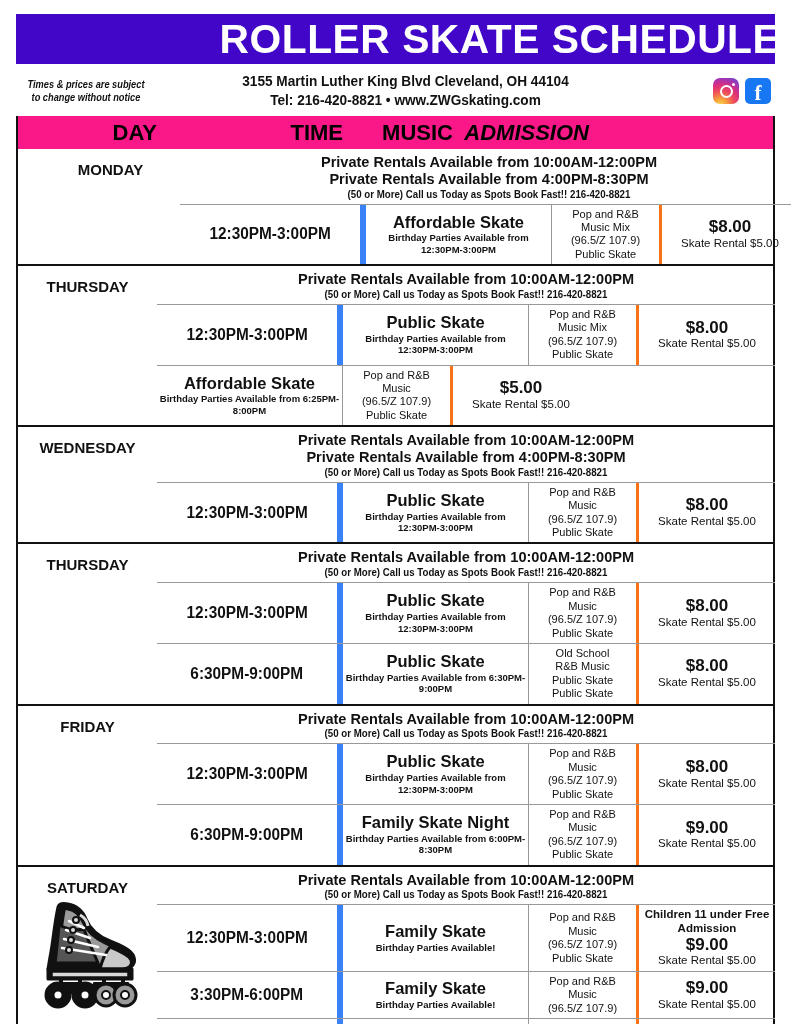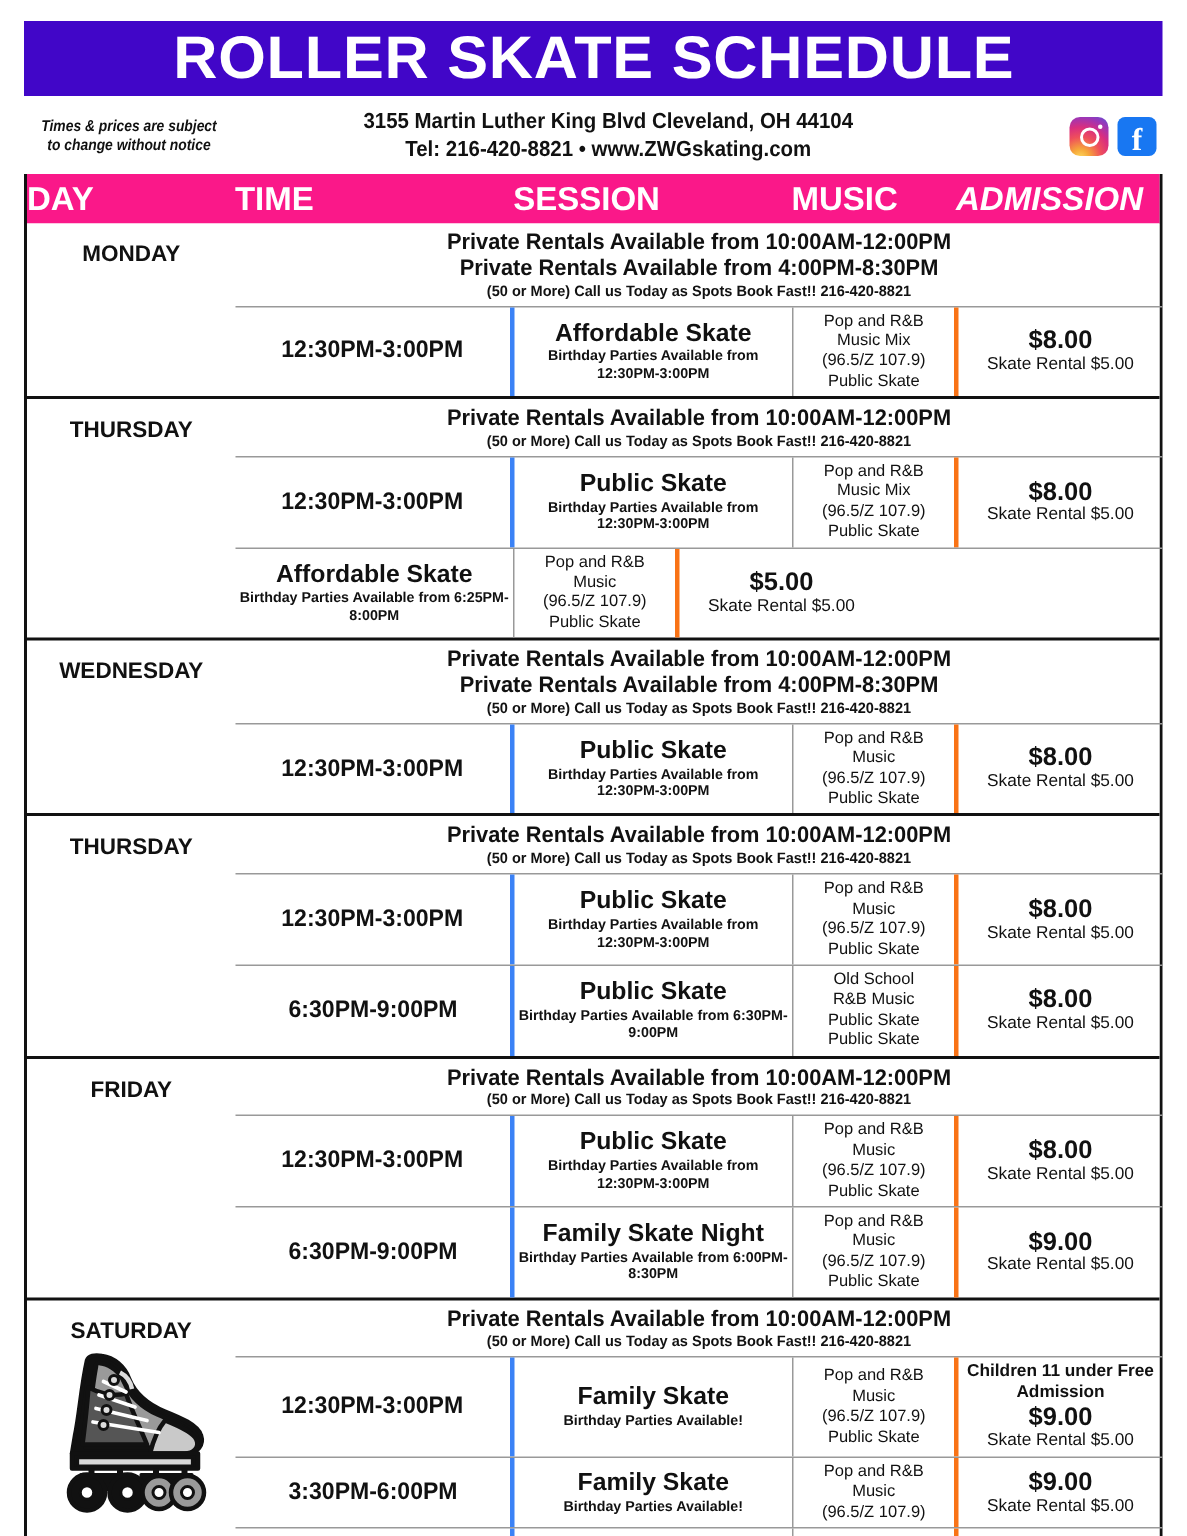--- a/index.html
+++ b/index.html
@@ -19,21 +19,21 @@
     padding: 0 16px;
   }
 
   
   .title-bar {
     margin-top: 14px;
     height: 50px;
     background: #4106c8;
     display: flex;
     align-items: center;
-    justify-content: center;
+    justify-content: flex-end;
   }
   .title-bar h1 {
     color: #ffffff;
     font-size: 40px;
     font-weight: bold;
     letter-spacing: 0.5px;
     line-height: 1;
     transform: scaleX(1.02);
     white-space: nowrap;
   }
@@ -110,40 +110,40 @@
     border: 2.5px solid #111;
     border-top: none;
   }
   .col-head {
     display: flex;
     background: #fa1889;
     height: 33px;
     align-items: center;
   }
   .col-head span {
-    color: #ffffff;
+    color: #000000;
     font-size: 22px;
     font-weight: bold;
-    text-align: left;
+    text-align: right;
     line-height: 1;
     transform: scaleX(1.0);
     white-space: nowrap;
   }
   .c-day  { width: 139px; }
   .c-time { width: 186px; }
   .c-sess { width: 186px; }
   .c-mus  { width: 110px; }
   .c-adm  { width: 136px; font-style: italic; }
 
   .day-block {
     display: flex;
     border-top: 2.5px solid #111;
     background: #fff;
   }
-  .day-block:first-of-type { border-top: none; }
+  .day-block:first-of-type { border-top: none; padding-left: 23px; }
 
   .day-name {
     width: 139px;
     flex: 0 0 139px;
     font-size: 15px;
     font-weight: bold;
     text-align: center;
     padding-top: 12px;
     color: #111;
     position: relative;
@@ -176,21 +176,21 @@
     min-height: 47px;
   }
   .sess-row .cell {
     display: flex;
     flex-direction: column;
     justify-content: center;
     align-items: center;
     text-align: center;
     padding: 3px 2px;
   }
-  .cell-time { width: 186px; flex: 0 0 186px; border-right: 3px solid #3b82f6; }
+  .cell-time { width: 186px; flex: 0 0 186px; border-right: 6px solid #3b82f6; }
   .cell-sess { width: 186px; flex: 0 0 186px; border-right: 1px solid #999; }
   .cell-mus  { width: 110px; flex: 0 0 110px; border-right: 3px solid #f97316; }
   .cell-adm  { width: 136px; flex: 0 0 136px; }
 
   .time-txt {
     font-size: 16px; font-weight: bold; color: #111; white-space: nowrap;
     transform: scaleX(0.96);
   }
   .sess-title { font-size: 16.5px; font-weight: bold; color: #111; line-height: 1.08; }
   .sess-sub   { font-size: 9.5px; font-weight: bold; color: #111; line-height: 1.2; margin-top: 1px; }
@@ -231,21 +231,20 @@
       </div>
       <div class="fb-icon">f</div>
     </div>
   </div>
 
   <div class="sched">
 
     <div class="col-head">
       <span class="c-day">DAY</span>
       <span class="c-time">TIME</span>
-      <span class="c-sess">SESSION</span>
       <span class="c-mus">MUSIC</span>
       <span class="c-adm">ADMISSION</span>
     </div>
 
     <div id="day-blocks">
         <div class="day-block">
           <div class="day-name"><span>MONDAY</span></div>
           <div class="day-right">
             <div class="rentals">
               <div class="rl">Private Rentals Available from 10:00AM-12:00PM</div>

